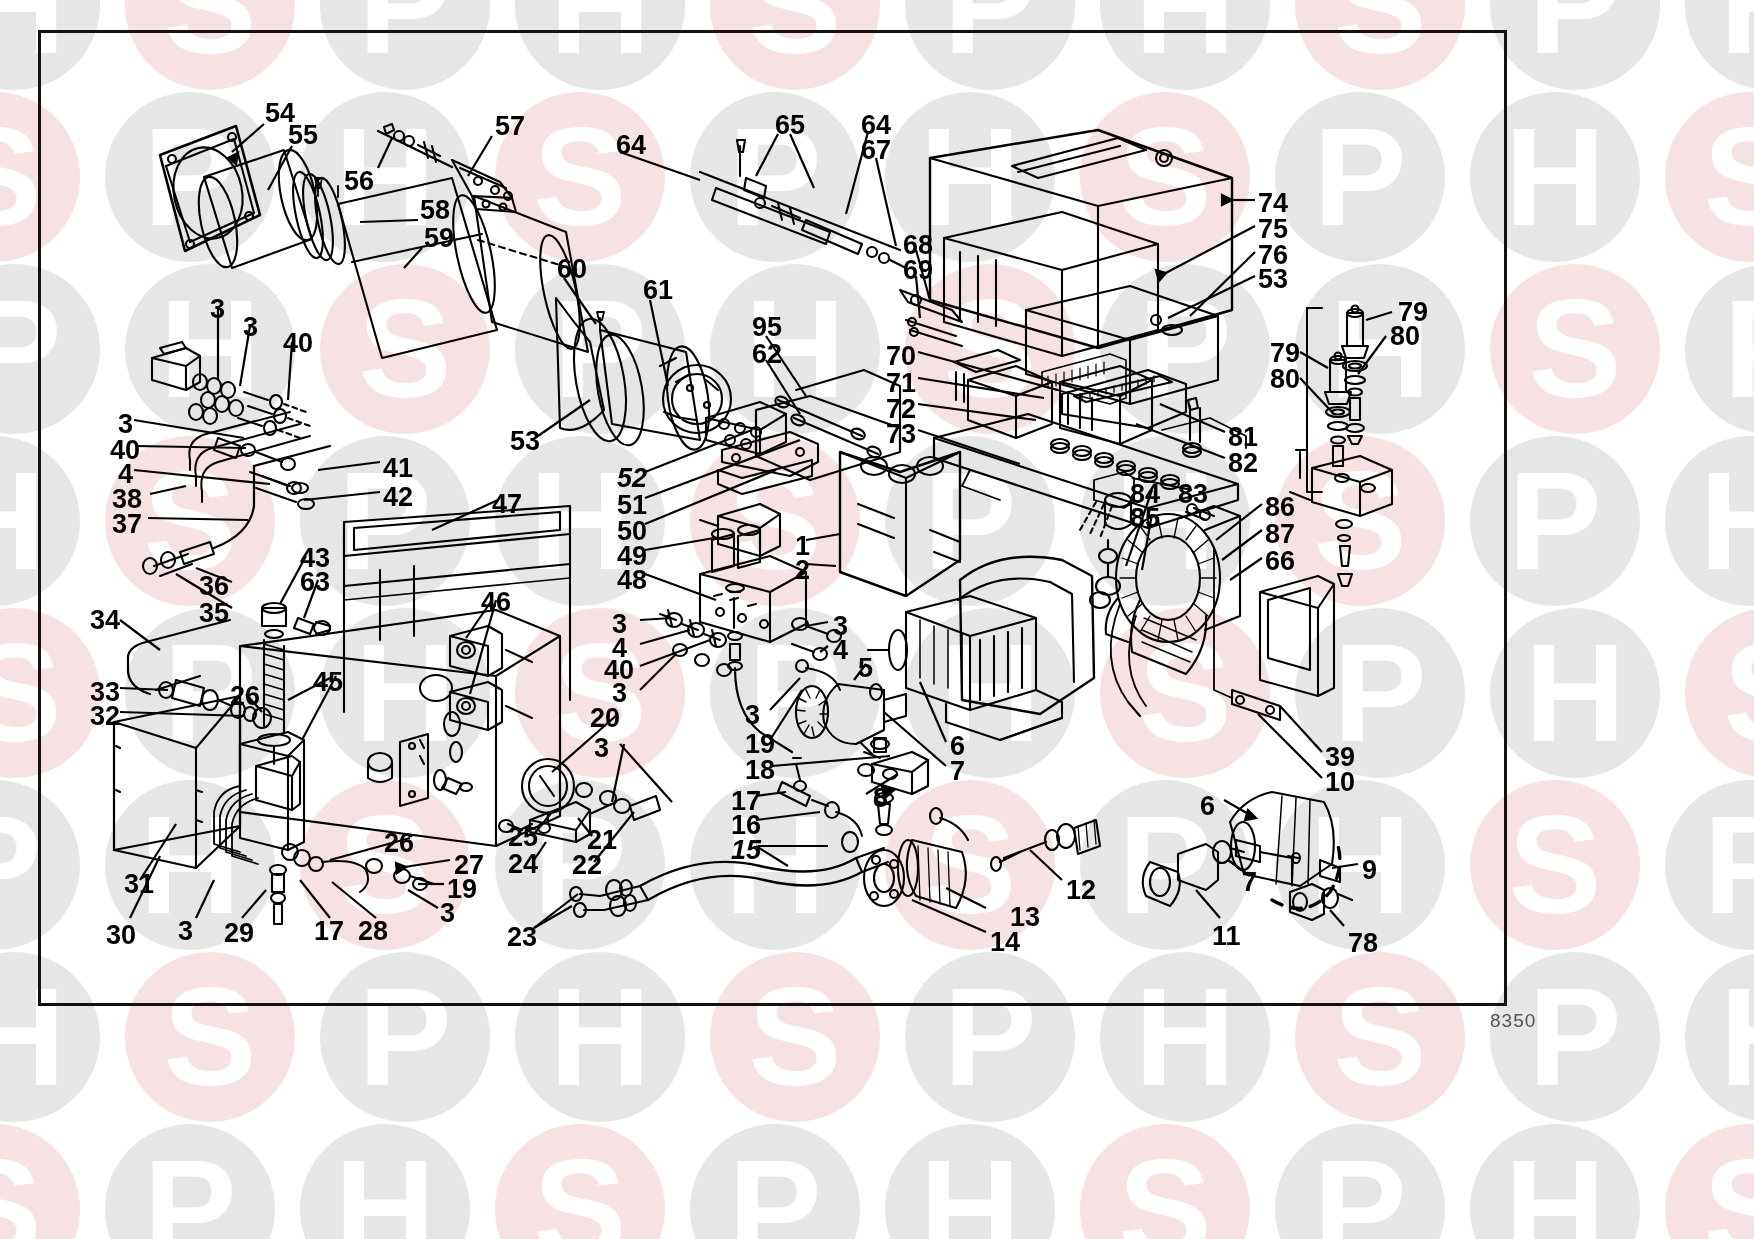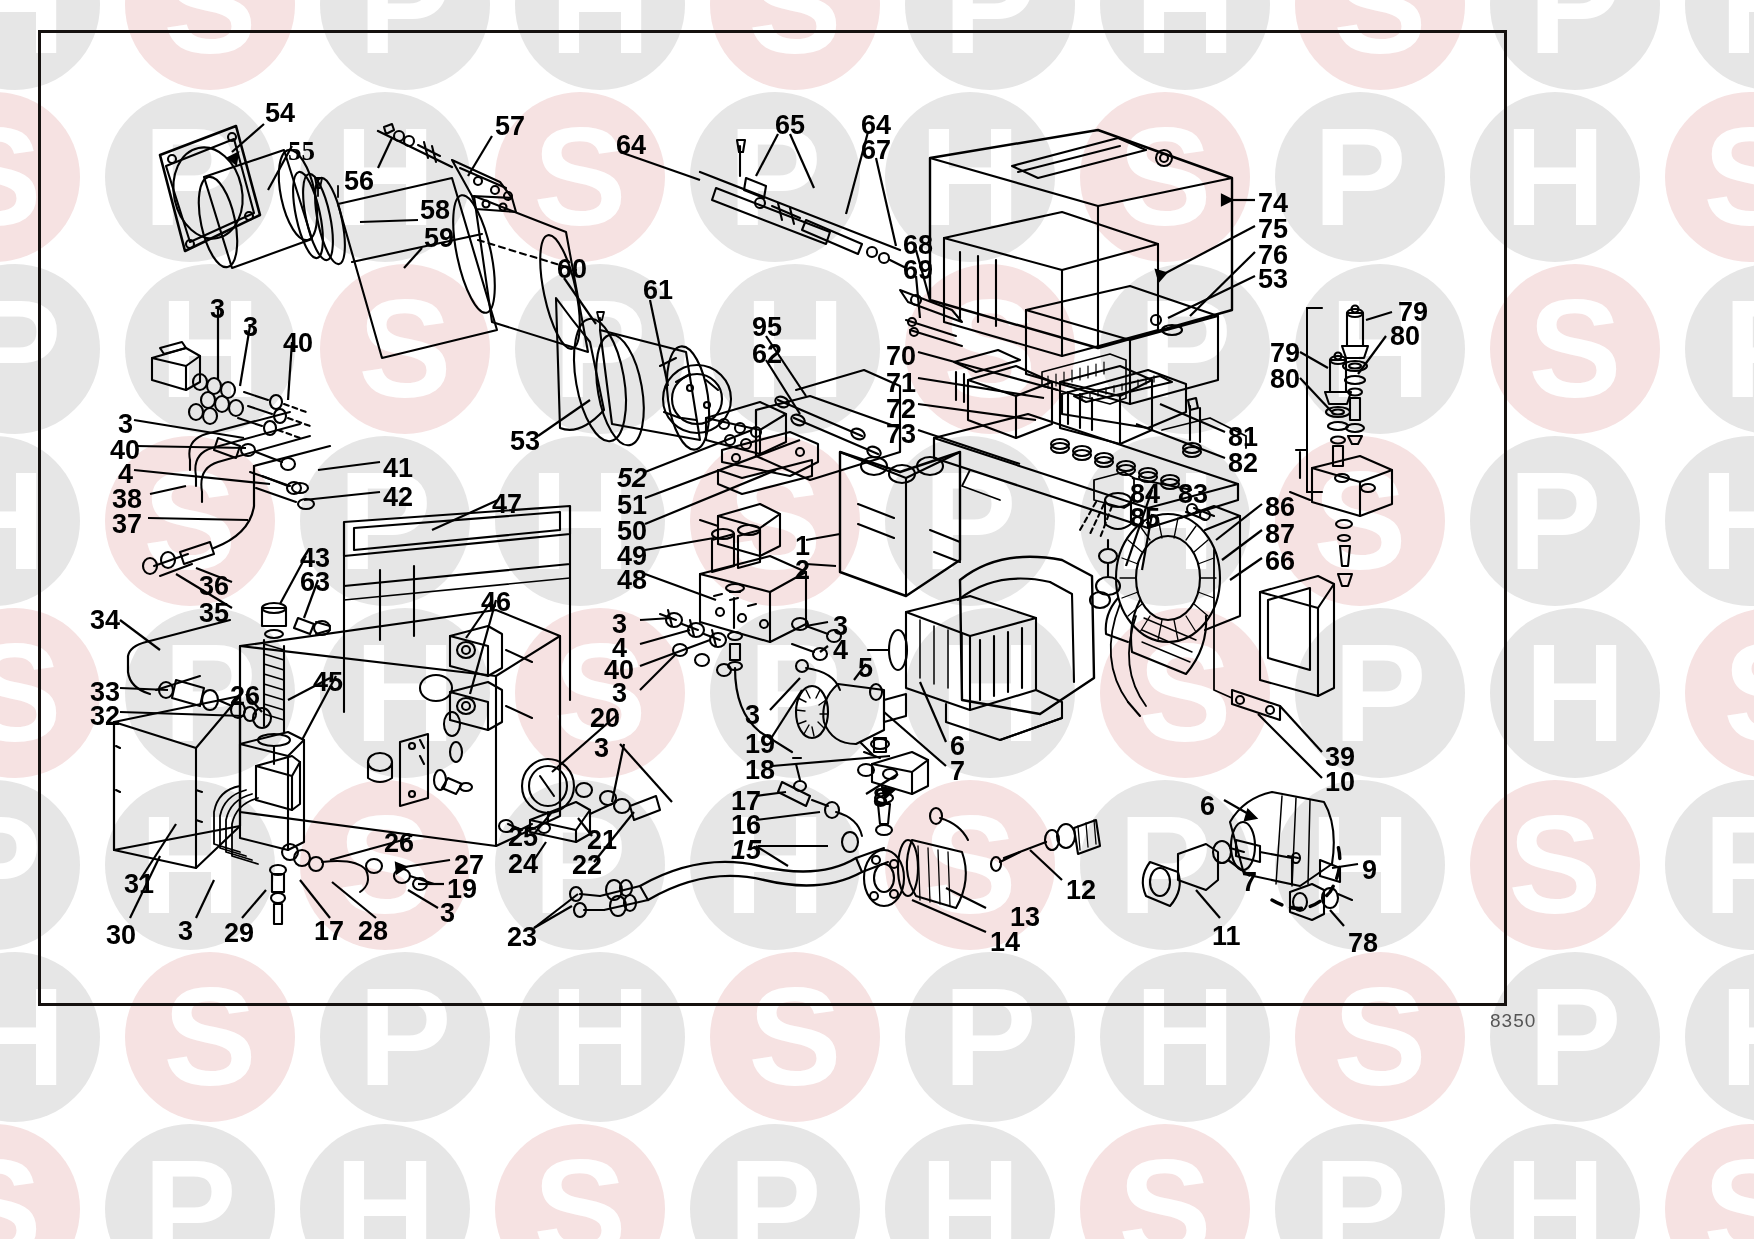--- a/index.html
+++ b/index.html
@@ -829,21 +829,21 @@
     <path d="M1262 504 L1216 540"></path>
     <path d="M1262 530 L1222 560"></path>
     <path d="M1262 558 L1230 580"></path>
     <path d="M806 540 L840 534"></path>
     <path d="M806 564 L836 566"></path>
   </g>
 </svg>
 
 <div id="callout-layer">
     <div class="callout" style="left: 265px; top: 100px;">54</div>
-    <div class="callout" style="left: 288px; top: 138px; font-family: Liberation Serif, serif;">55</div>
+    <div class="callout" style="left: 288px; top: 122px;">55</div>
     <div class="callout" style="left: 495px; top: 113px;">57</div>
     <div class="callout" style="left: 344px; top: 168px;">56</div>
     <div class="callout" style="left: 420px; top: 197px; text-align: center;">58</div>
     <div class="callout" style="left: 424px; top: 225px;">59</div>
     <div class="callout" style="left: 616px; top: 132px;">64</div>
     <div class="callout" style="left: 775px; top: 112px;">65</div>
     <div class="callout" style="left: 861px; top: 112px;">64</div>
     <div class="callout" style="left: 861px; top: 137px;">67</div>
     <div class="callout" style="left: 557px; top: 256px;">60</div>
     <div class="callout" style="left: 643px; top: 277px;">61</div>

